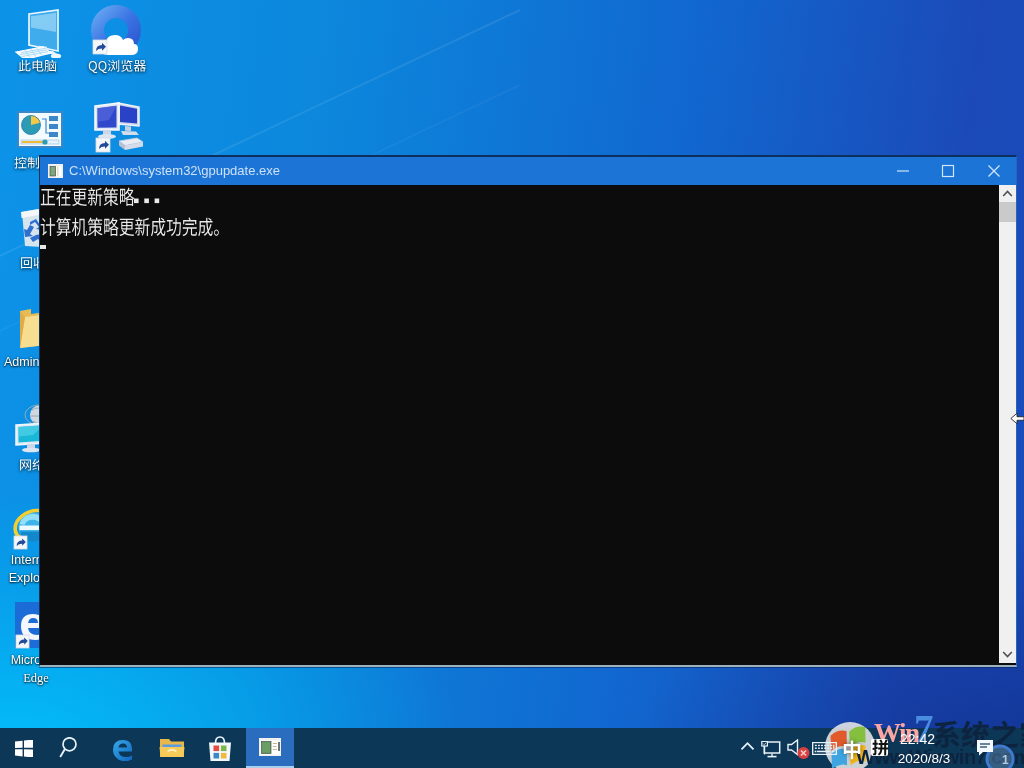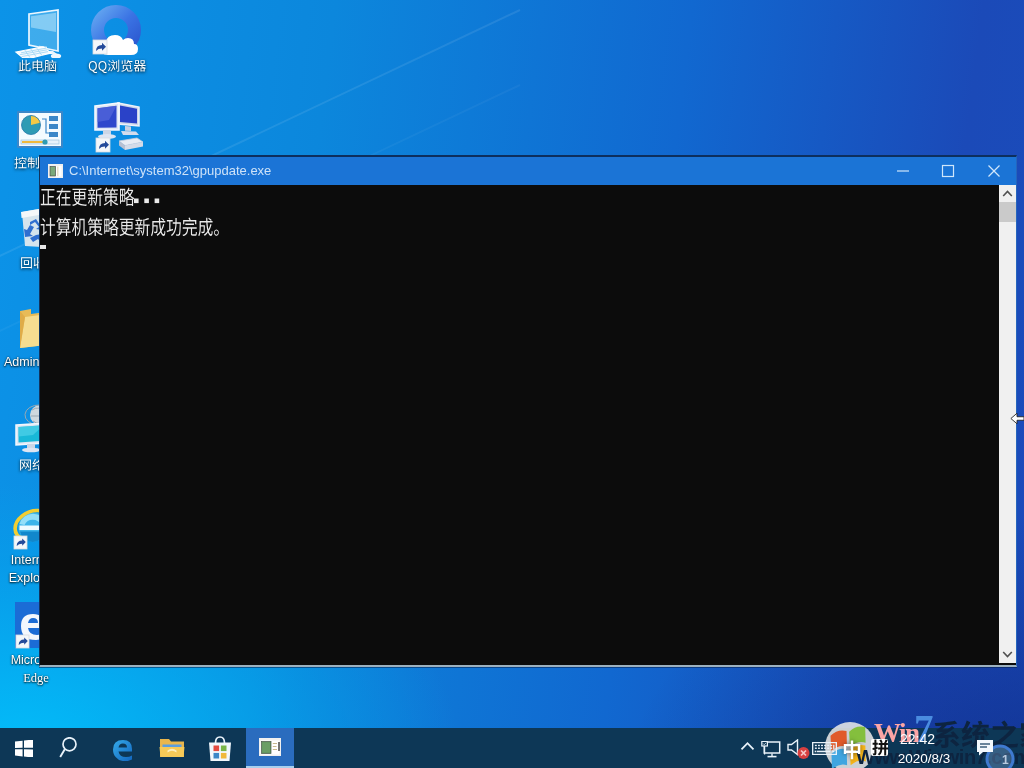--- a/index.html
+++ b/index.html
@@ -153,21 +153,21 @@
 <div class="lbl" style="left:8px;top:671px;width:56px;font-family:Liberation Serif, serif;">Edge</div>
 <div class="abs" style="left:39px;top:155px;width:978px;height:512px;background:#0c0c0c;border-left:1px solid #10335e;border-right:1px solid #2565bd;border-top:2px solid #0d2f5e;border-bottom:2px solid #9db1bf;box-shadow:0 1px 0 rgba(8,35,80,.55);box-sizing:border-box;">
  <div class="abs" style="left:0;top:0;width:976px;height:28px;background:#1b74d6;">
   <svg class="abs" style="left:8px;top:7px" width="15" height="14" viewBox="0 0 15 14">
    <rect x="0" y="0" width="15" height="14" fill="#f0f0f0"></rect>
    <rect x="1.5" y="2" width="12" height="10.5" fill="#fff"></rect>
    <rect x="2" y="2.5" width="5.5" height="9.5" fill="#7aa87a"></rect>
    <rect x="2" y="2.5" width="5.5" height="9.5" fill="none" stroke="#3a3a3a" stroke-width=".6"></rect>
    <rect x="9" y="2.5" width="1.5" height="9.5" fill="#e8e0c8"></rect>
   </svg>
-  <div class="abs" style="left:29px;top:6px;font-size:13px;color:#cde2f8;">C:\Internet\system32\gpupdate.exe</div>
+  <div class="abs" style="left:29px;top:6px;font-size:13px;color:#cde2f8;">C:\Windows\system32\gpupdate.exe</div>
   <svg class="abs" style="left:850px;top:0" width="126" height="28" viewBox="0 0 126 28">
    <g stroke="#cfe6fb" stroke-width="1.2" fill="none">
     <line x1="7" y1="14" x2="19" y2="14"></line>
     <rect x="52.5" y="8.5" width="11" height="11"></rect>
     <line x1="98.5" y1="8.5" x2="109.5" y2="19.5"></line>
           <line x1="109.5" y1="8.5" x2="98.5" y2="19.5"></line>
    </g>
   </svg>
  </div>
  <div class="abs" style="left:959px;top:28px;width:17px;height:478px;background:#f0f0f0;">

